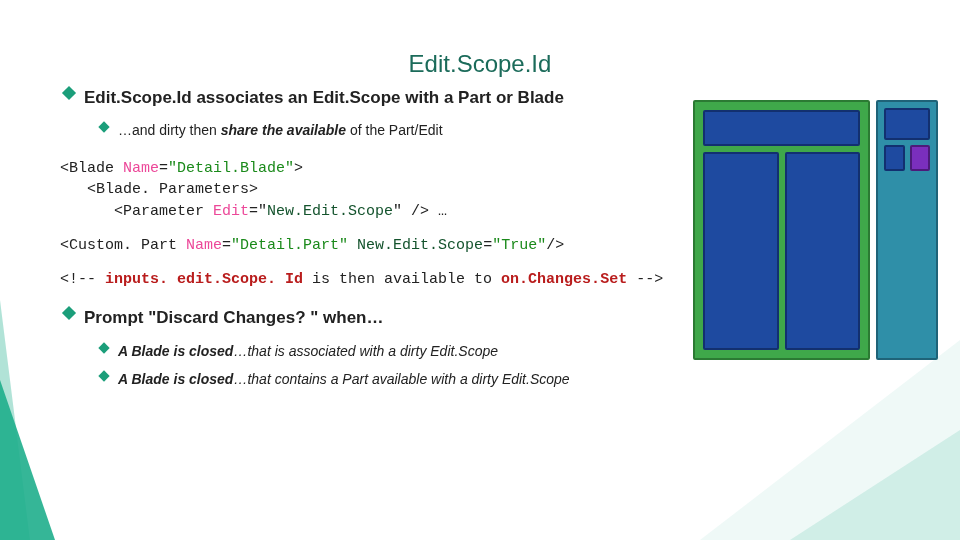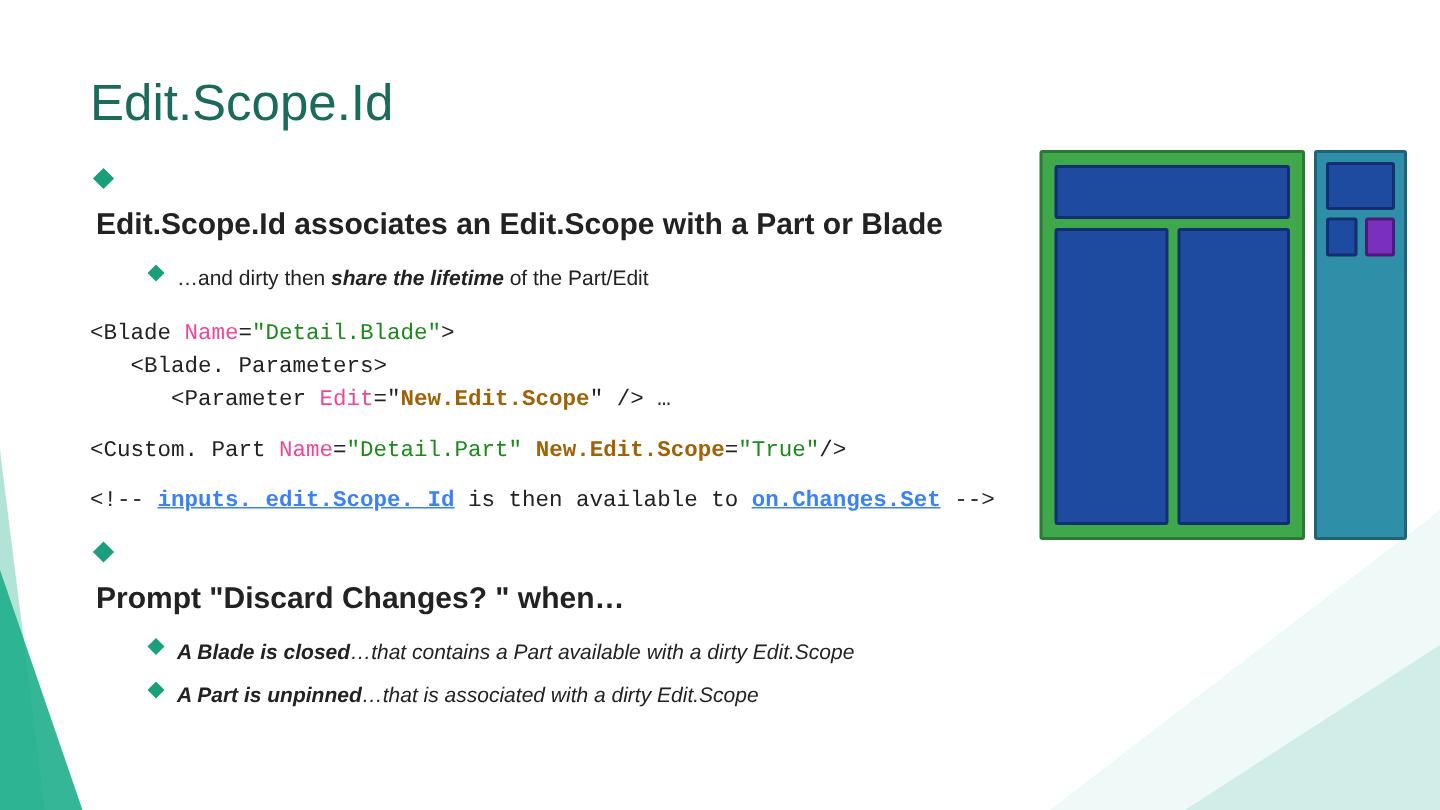--- a/index.html
+++ b/index.html
@@ -1,35 +1,35 @@
 <!DOCTYPE html>
 <html><head>
 <meta charset="utf-8">
 <style>
   * { margin: 0; padding: 0; box-sizing: border-box; }
   html, body { width: 960px; height: 540px; overflow: hidden; background: #fff; font-family: "Segoe UI", Tahoma, sans-serif; color: #222; }
   .slide { position: relative; width: 960px; height: 540px; padding: 50px 60px 30px 60px; }
-  .title { font-size: 34px; font-weight: 400; color: #1b6b5a; margin-bottom: 21px; }
+  .title { font-size: 24px; font-weight: 400; color: #1b6b5a; margin-bottom: 6px; text-align: center; }
   .content { font-size: 16px; line-height: 1.6; max-width: 700px; }
 
   .bul { display: flex; align-items: flex-start; gap: 10px; }
   .bul > .dmd { flex: 0 0 auto; margin-top: 4px; }
   .dmd { width: 10px; height: 10px; background: #1b9e7a; transform: rotate(45deg); display: inline-block; }
   .dmd.sm { width: 8px; height: 8px; }
 
-  .lev1 { margin-left: 4px; margin-bottom: 8px; font-size: 20px; flex-direction: column; }
+  .lev1 { margin-left: 4px; margin-bottom: 8px; font-size: 17px; }
   .lev1 b { font-weight: 700; }
   .lev2 { margin-left: 40px; font-size: 14px; margin-bottom: 16px; }
   .lev2i { margin-left: 40px; font-size: 14px; font-style: italic; margin-bottom: 6px; }
 
   .codeblock { font-family: "Courier New", monospace; font-size: 15px; line-height: 1.45; margin: 6px 0 12px 0; white-space: pre; }
   .codeblock .kw { color: #ec4899; }
   .codeblock .str { color: #1b8a1b; }
-  .codeblock .strb { color: #a16207; font-weight: 700; }
-  .codeblock .comb { color: #3b82f6; font-weight: 700; text-decoration: underline; }
+  .codeblock .strb { color: #14532d; font-weight: 400; }
+  .codeblock .comb { color: #b91c1c; font-weight: 700; }
   .codeblock .qstr { color: #1b8a1b; }
 
   .bi { font-weight: 700; font-style: italic; }
 
   
   .tri-bl { position: absolute; left: 0; bottom: 0; width: 0; height: 0; border-left: 55px solid #1fae8c; border-top: 160px solid transparent; opacity: 0.9; }
   .tri-bl2 { position: absolute; left: 0; bottom: 0; width: 0; height: 0; border-left: 30px solid rgba(31,174,140,0.35); border-top: 240px solid transparent; }
   .tri-br { position: absolute; right: 0; bottom: 0; width: 0; height: 0; border-right: 170px solid rgba(31,174,140,0.15); border-top: 110px solid transparent; }
   .tri-br2 { position: absolute; right: 0; bottom: 0; width: 0; height: 0; border-right: 260px solid rgba(31,174,140,0.07); border-top: 200px solid transparent; }
 
@@ -56,44 +56,44 @@
   <div class="content">
 
     <div class="bul lev1">
       <span class="dmd"></span>
       <div><b>Edit.Scope.Id associates an Edit.Scope with a Part or Blade</b></div>
     </div>
 
     <div class="bul lev2">
       <span class="dmd sm"></span>
       <div>
-        <span>…and dirty then </span><span class="bi">share the lifetime</span><span> of the Part/Edit</span>
+        <span>…and dirty then </span><span class="bi">share the available</span><span> of the Part/Edit</span>
       </div>
     </div>
 
     <div class="codeblock"><span>&lt;Blade </span><span class="kw">Name</span><span>=</span><span class="str">"Detail.Blade"</span><span>&gt;</span>
 <span>   &lt;Blade. Parameters&gt;</span>
 <span>      &lt;Parameter </span><span class="kw">Edit</span><span>="</span><span class="strb">New.Edit.Scope</span><span>" /&gt; …</span></div>
 
     <div class="codeblock"><span>&lt;Custom. Part </span><span class="kw">Name</span><span>=</span><span class="qstr">"Detail.Part" </span><span class="strb">New.Edit.Scope</span><span>=</span><span class="str">"True"</span><span>/&gt;</span></div>
 
     <div class="codeblock"><span>&lt;!-- </span><span class="comb">inputs. edit.Scope. Id</span><span> is then available to </span><span class="comb">on.Changes.Set</span><span> --&gt;</span></div>
 
     <div class="bul lev1" style="margin-top:14px">
       <span class="dmd"></span>
       <div><b>Prompt "Discard Changes? " when…</b></div>
     </div>
 
     <div class="bul lev2i">
       <span class="dmd sm"></span>
-      <div><span class="bi">A Blade is closed</span><span>…that contains a Part available with a dirty Edit.Scope</span></div>
+      <div><span class="bi">A Blade is closed</span><span>…that is associated with a dirty Edit.Scope</span></div>
     </div>
     <div class="bul lev2i">
       <span class="dmd sm"></span>
-      <div><span class="bi">A Part is unpinned</span><span>…that is associated with a dirty Edit.Scope</span></div>
+      <div><span class="bi">A Blade is closed</span><span>…that contains a Part available with a dirty Edit.Scope</span></div>
     </div>
 
   </div>
 
   <div class="diagram">
     <div class="pane big">
       <div class="big-top"></div>
       <div class="big-row">
         <div class="big-cell"></div>
         <div class="big-cell"></div>

